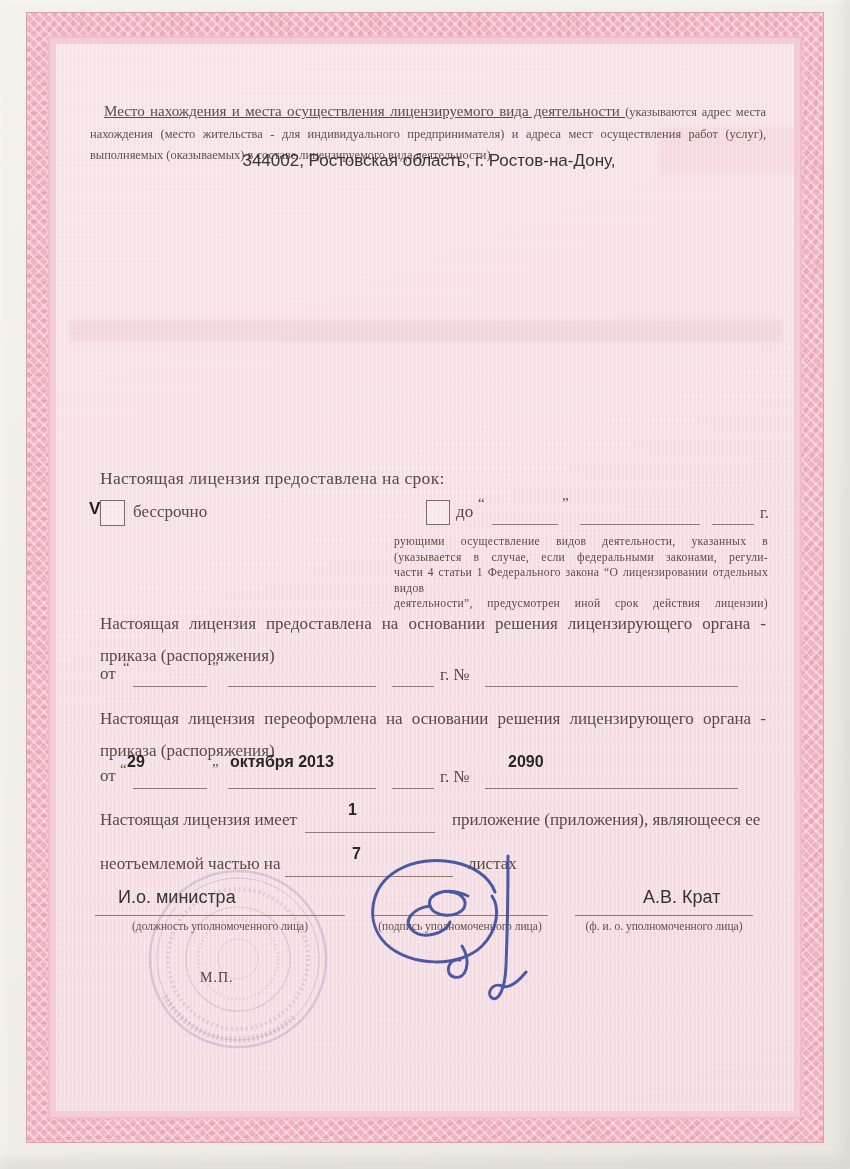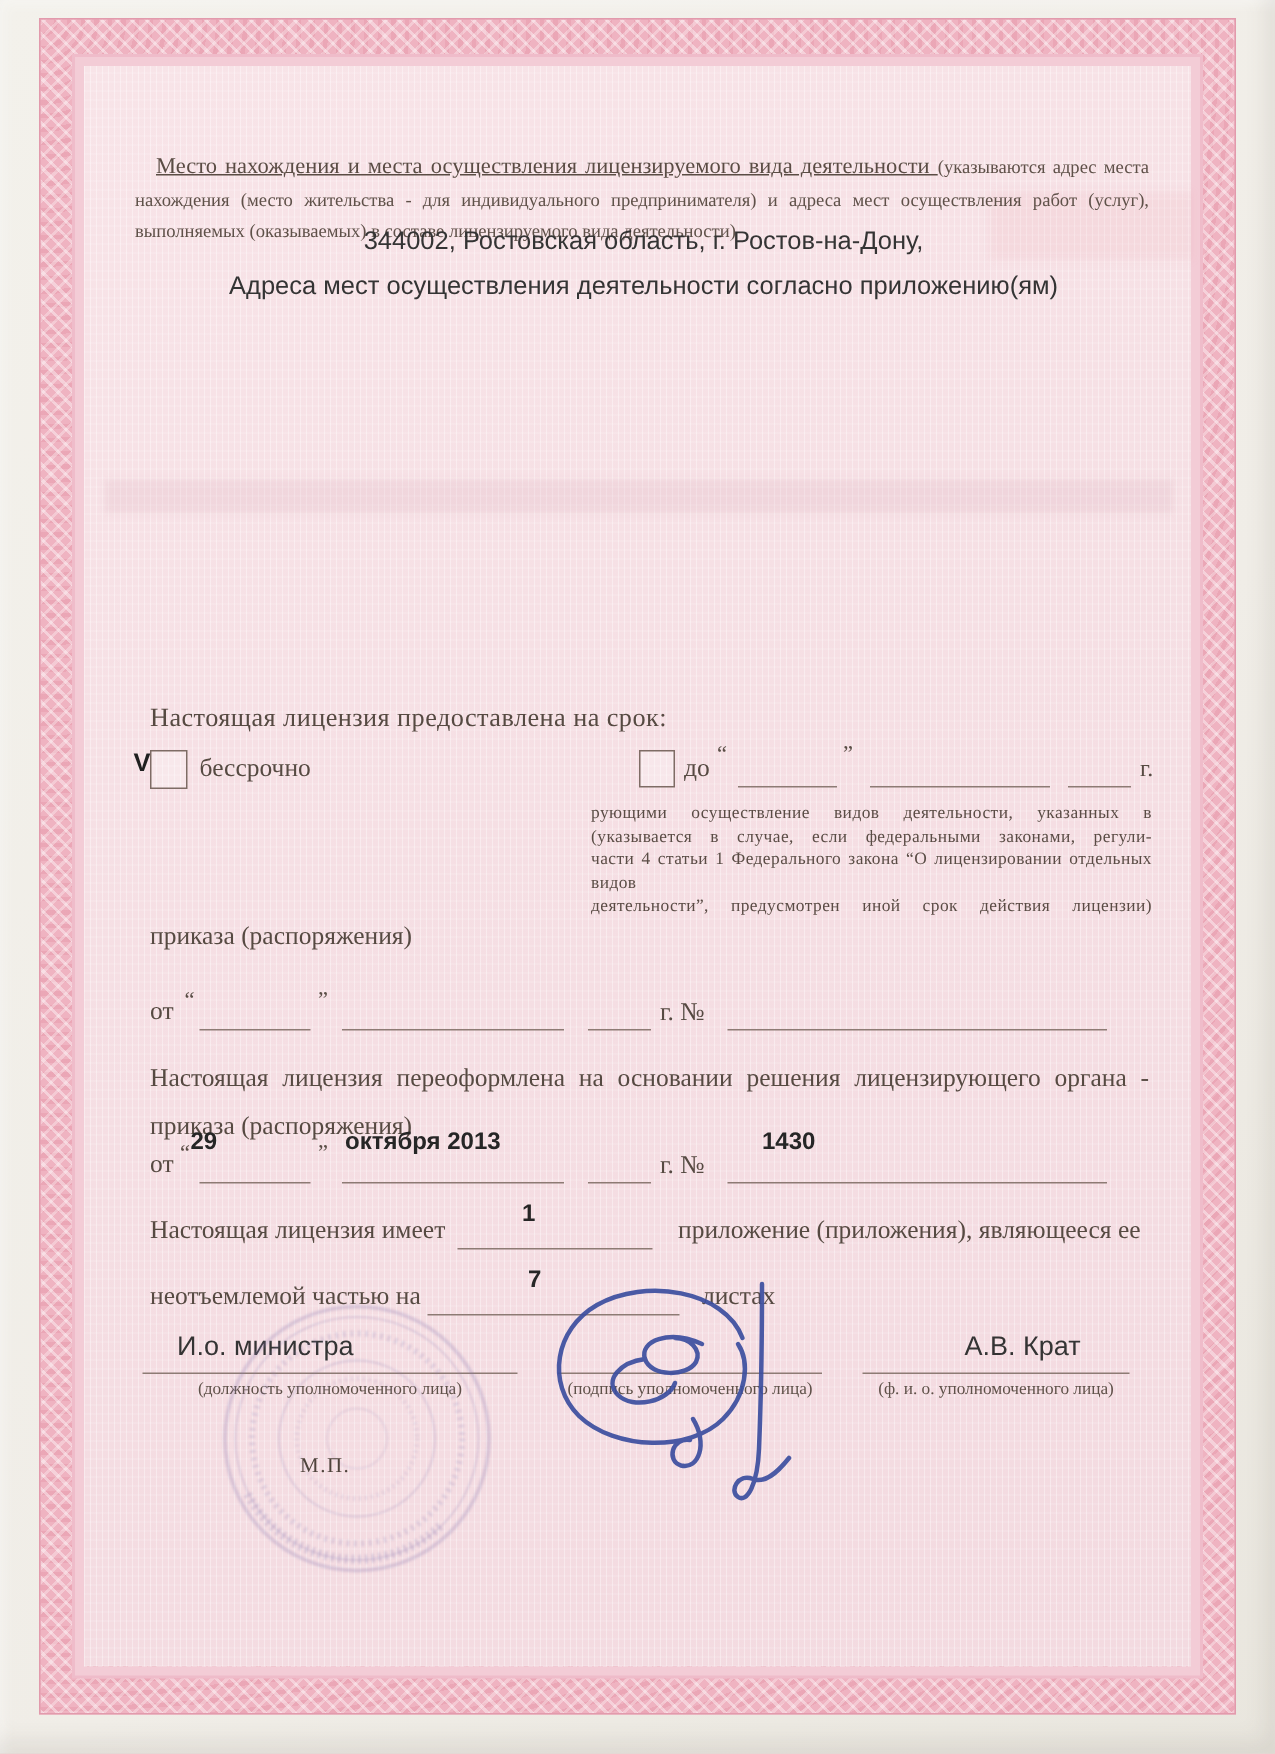--- a/index.html
+++ b/index.html
@@ -125,21 +125,20 @@
   <div class="interior"></div>
   <div class="abs" id="ghost-band"></div>
   <div class="abs" id="smudge-tr"></div>
 
   <p class="abs serif" id="intro">
     <span class="lead">Место нахождения и места осуществления лицензируемого вида деятельности </span><span class="small">(указываются адрес места нахождения (место жительства - для индивидуального предпринимателя) и адреса мест осуществления работ (услуг), выполняемых (оказываемых) в составе лицензируемого вида деятельности)</span>
   </p>
 
   <div class="abs sans-b" id="addr">
     <div>344002, Ростовская область, г. Ростов-на-Дону,</div>
-    <div>Адреса мест осуществления деятельности согласно приложению(ям)</div>
   </div>
 
   <div class="abs serif" id="term-heading">Настоящая лицензия предоставлена на срок:</div>
   <span class="abs" id="v-mark">V</span>
   <div class="abs cbox" id="cb-perp"></div>
   <span class="abs serif" id="lbl-perp">бессрочно</span>
   <div class="abs cbox" id="cb-until"></div>
   <span class="abs serif" id="lbl-until">до</span>
   <span class="abs quote" id="q1o">“</span>
   <div class="abs blank" id="bl-u1"></div>
@@ -149,20 +148,21 @@
   <span class="abs serif" id="lbl-year">г.</span>
 
   <div class="abs serif" id="term-note">
     <div class="jline">рующими осуществление видов деятельности, указанных в</div>
     <div class="jline">(указывается в случае, если федеральными законами, регули-</div>
     <div class="jline">части 4 статьи 1 Федерального закона “О лицензировании отдельных видов</div>
     <div class="jline">деятельности”, предусмотрен иной срок действия лицензии)</div>
   </div>
 
   <div class="abs serif" id="granted-p">
+    <div class="jline">Настоящая лицензия предоставлена на основании решения лицензирующего органа -</div>
     <div>приказа (распоряжения)</div>
   </div>
   <span class="abs serif from-row-lbl" id="g-from">от</span>
   <span class="abs quote" id="g-q1">“</span>
   <div class="abs blank" id="g-bl1"></div>
   <span class="abs quote" id="g-q2">”</span>
   <div class="abs blank" id="g-bl2"></div>
   <div class="abs blank" id="g-bl3"></div>
   <span class="abs serif" id="g-num">г. №</span>
   <div class="abs blank" id="g-bl4"></div>
@@ -173,21 +173,21 @@
   </div>
   <span class="abs serif from-row-lbl" id="r-from">от</span>
   <span class="abs quote" id="r-q1">“</span>
   <span class="abs fill" id="r-day">29</span>
   <div class="abs blank" id="r-bl1"></div>
   <span class="abs quote" id="r-q2">”</span>
   <span class="abs fill" id="r-month">октября 2013</span>
   <div class="abs blank" id="r-bl2"></div>
   <div class="abs blank" id="r-bl3"></div>
   <span class="abs serif" id="r-num-lbl">г. №</span>
-  <span class="abs fill" id="r-number">1430</span>
+  <span class="abs fill" id="r-number">2090</span>
   <div class="abs blank" id="r-bl4"></div>
 
   <span class="abs serif" id="a-before-count">Настоящая лицензия имеет</span>
   <div class="abs blank" id="a-bl-count"></div>
   <span class="abs fill" id="a-count">1</span>
   <span class="abs serif" id="a-after-count">приложение (приложения), являющееся ее</span>
   <span class="abs serif" id="a-before-sheets">неотъемлемой частью на</span>
   <div class="abs blank" id="a-bl-sheets"></div>
   <span class="abs fill" id="a-sheets">7</span>
   <span class="abs serif" id="a-after-sheets">листах</span>

